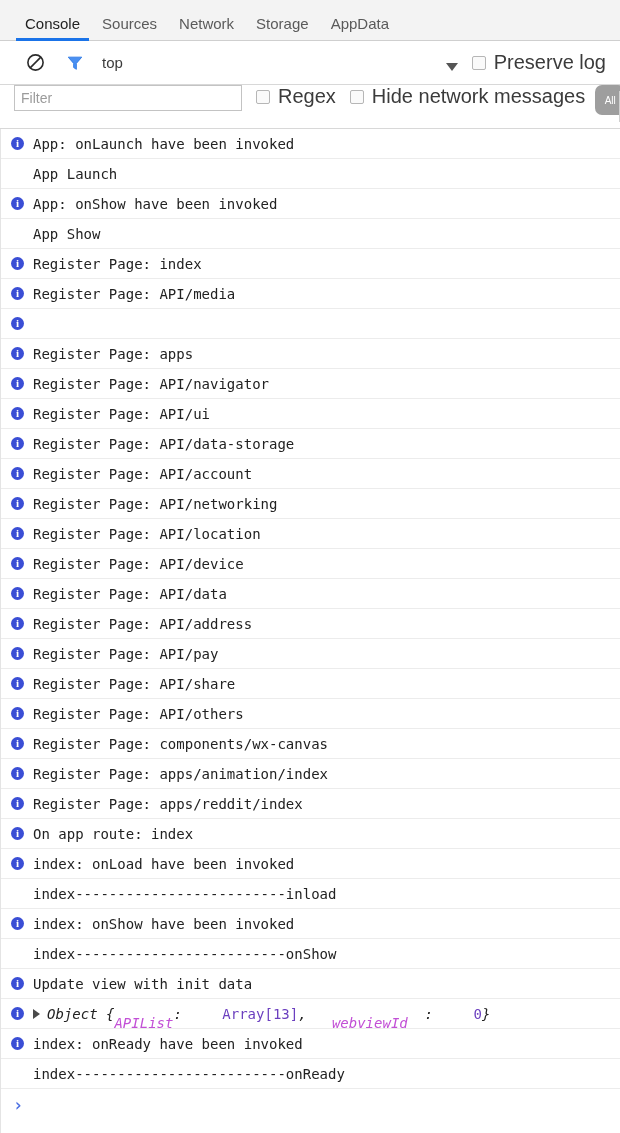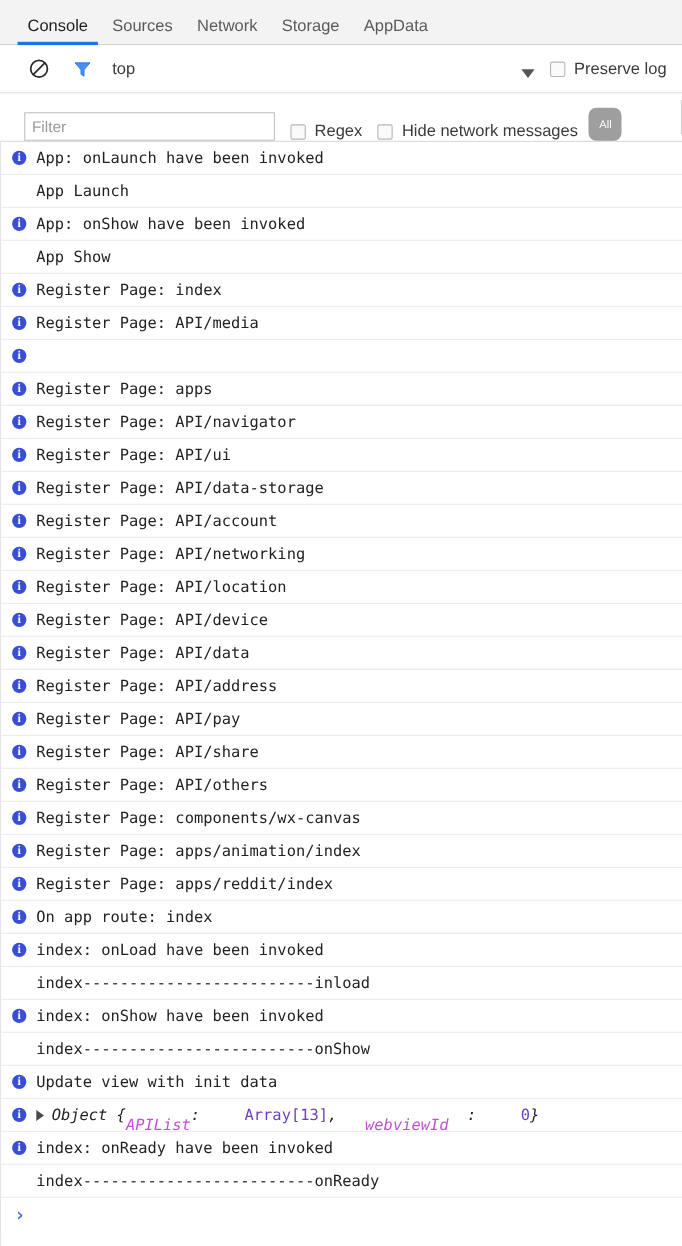--- a/index.html
+++ b/index.html
@@ -69,30 +69,30 @@
     margin-left: auto;
   }
   .chk-wrap { display: flex; align-items: center; margin-left: 14px; flex: 0 0 auto; }
   .chkbox {
     width: 14px; height: 14px;
     border: 1px solid #b6b6b6;
     border-radius: 2px;
     background: #fafafa;
     flex: 0 0 auto;
   }
-  .chk-label { font-size: 15px; color: #3b3b3b; margin-left: 8px; white-space: nowrap; }
+  .chk-label { font-size: 20px; color: #3b3b3b; margin-left: 8px; white-space: nowrap; }
 
   
   .filterbar {
     height: 44px;
     background: #ffffff;
     border-bottom: 1px solid #d8d8d8;
     display: flex;
-    align-items: flex-end;
-    padding-left: 22px;
+    align-items: flex-start;
+    padding-left: 14px;
     flex: 0 0 auto;
     position: relative;
   }
   .filter-input {
     width: 228px; height: 26px;
     border: 1px solid #c3c3c3;
     background: #fff;
     font-size: 14px;
     color: #333;
     padding: 0 6px;

